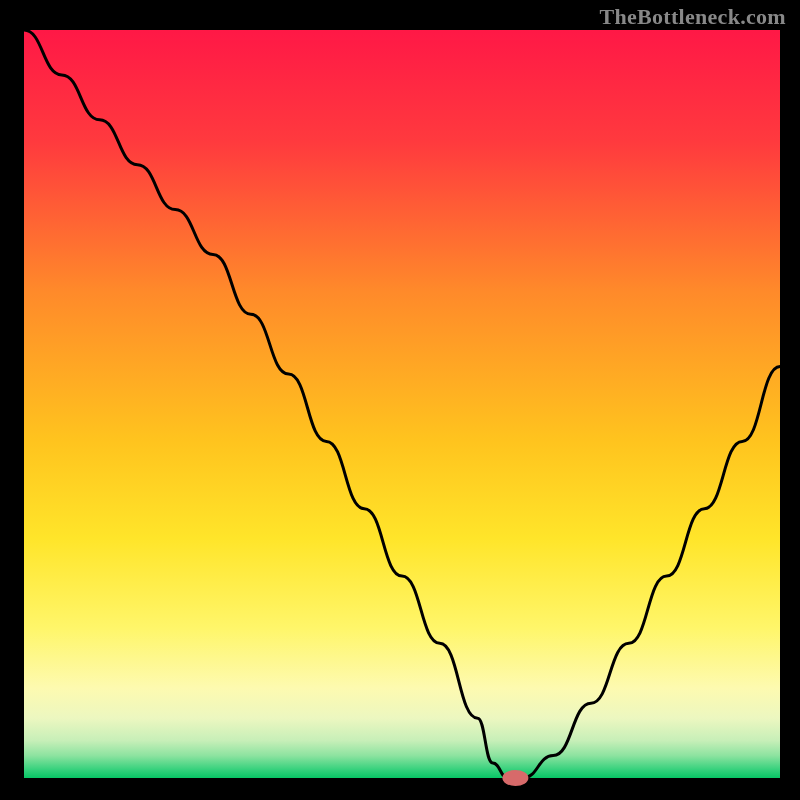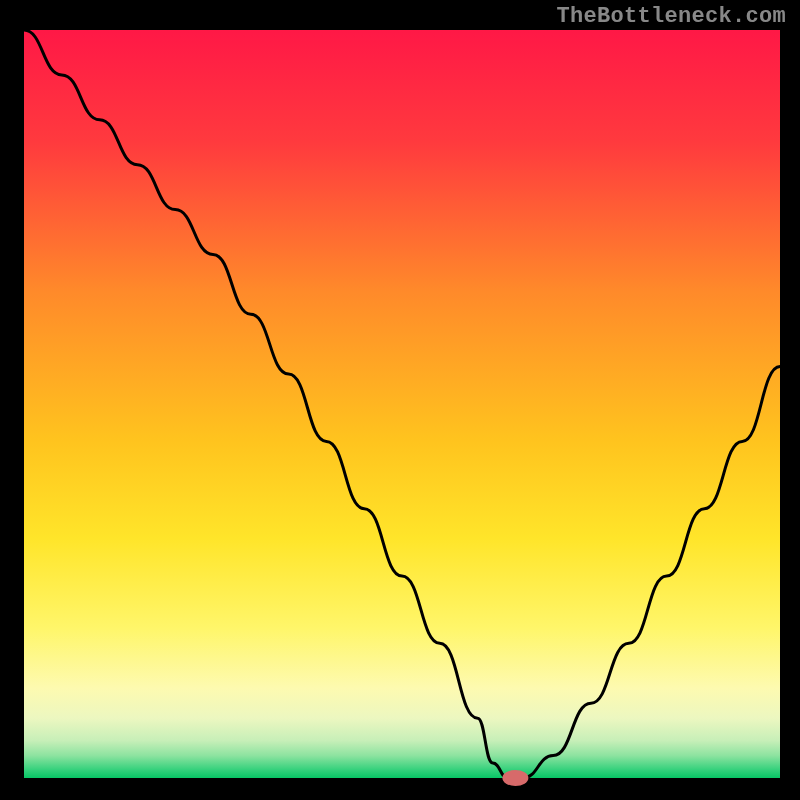--- a/index.html
+++ b/index.html
@@ -13,21 +13,21 @@
   .container {
     position: relative;
     width: 800px;
     height: 800px;
     background: #000;
   }
   .watermark {
     position: absolute;
     top: 4px;
     right: 14px;
-    font-family: Liberation Mono, monospace;
+    font-family: Liberation Serif, serif;
     font-size: 22px;
     font-weight: bold;
     color: #888;
     letter-spacing: 0.3px;
     z-index: 10;
   }
   svg {
     display: block;
   }
 </style>

